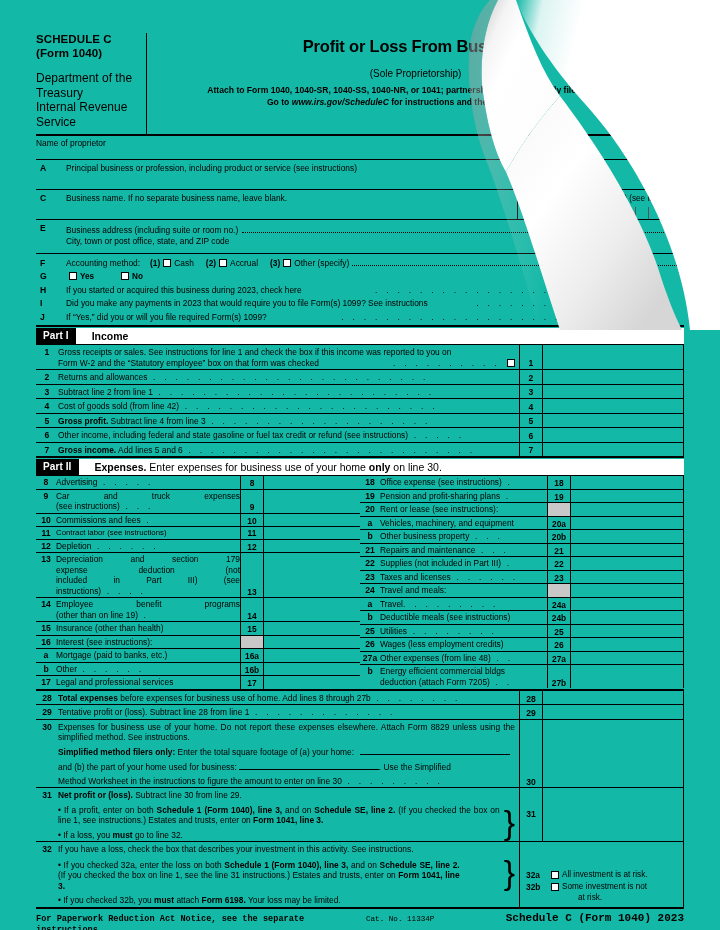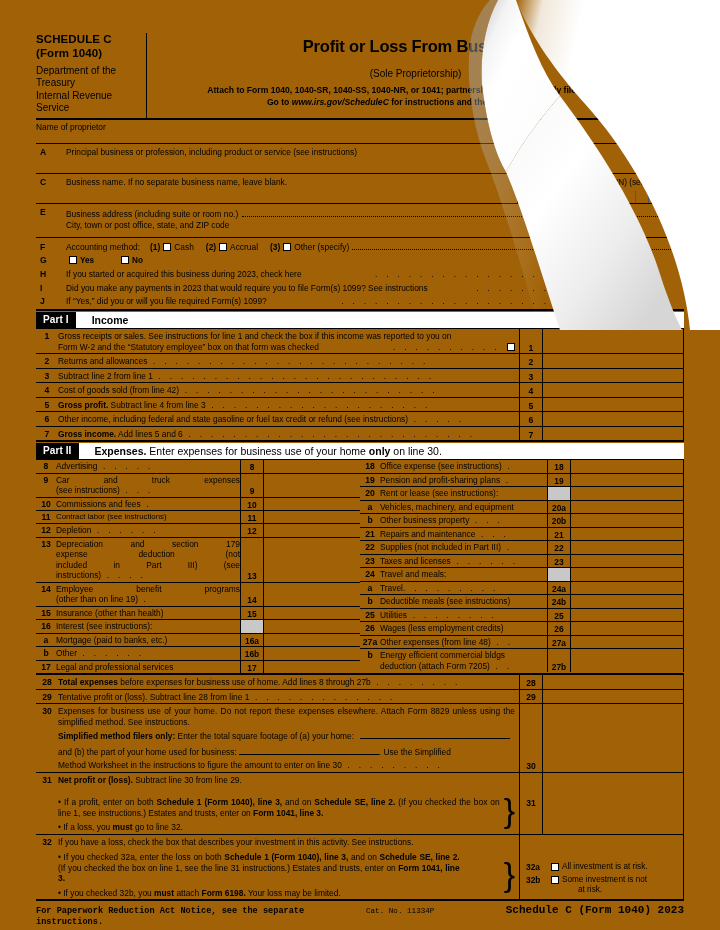--- a/index.html
+++ b/index.html
@@ -7,34 +7,34 @@
     width:720px;height:930px;
     background:#ffffff;
     font-family:"Liberation Sans", sans-serif;
     color:#000;
     overflow:hidden;
     position:relative;
   }
   .page{
     position:absolute;
     left:0;top:0;width:720px;height:930px;
-    background:#a16207;
+    background:#14b8a6;
   }
   .form{
     position:absolute;
     left:36px;top:33px;
     width:648px;
     font-size:8.2px;
     line-height:1.25;
   }
   
   .hdr{display:flex;border-bottom:2.2px solid #000;}
   .hdr-left{width:110px;padding-bottom:4px;border-right:1.4px solid #000;}
   .sched{font-size:11.5px;font-weight:bold;letter-spacing:.1px;line-height:1.18;}
-  .dept{font-size:10px;margin-top:5px;line-height:1.22;}
+  .dept{font-size:12px;margin-top:11px;line-height:1.22;}
   .hdr-mid{flex:1;text-align:center;padding:2px 4px 3px 4px;}
   .title{font-size:16.5px;font-weight:bold;letter-spacing:-.2px;margin-top:1px;}
   .subtitle{font-size:10px;margin-top:11px;}
   .attach{font-size:8.6px;font-weight:bold;margin-top:5px;line-height:1.3;}
   .goto{font-size:8.6px;font-weight:bold;margin-top:1px;}
   .goto i{font-style:italic;}
   
   .namerow{border-bottom:1.2px solid #000;padding:2px 0 11px 0;font-size:8.4px;}
   
   .lrow{display:flex;border-bottom:1.2px solid #000;position:relative;}
@@ -535,35 +535,35 @@
         <div style="margin-top:3px;"><span>Method Worksheet in the instructions to figure the amount to enter on line 30</span><span class="inline-dots">  .  .  .  .  .  .  .  .  .</span></div>
       </td>
       <td class="bx">30</td>
       <td class="amt"></td>
     </tr>
     <tr class="line">
       <td class="n">31</td>
       <td class="d">
         <div><b>Net profit or (loss).</b><span> Subtract line 30 from line 29.</span></div>
         <div style="display:flex;align-items:center;margin-top:4px;">
-          <div style="flex:1;margin-top:8px;">
+          <div style="flex:1;">
             <div class="justl">• If a profit, enter on both <b>Schedule 1 (Form 1040), line 3,</b> and on <b>Schedule SE, line 2.</b> (If you checked the box on line 1, see instructions.) Estates and trusts, enter on <b>Form 1041, line 3.</b></div>
             <div style="margin-top:4px;">• If a loss, you <b>must</b>  go to line 32.</div>
           </div>
           <div class="brace" style="margin-left:4px;">}</div>
         </div>
       </td>
       <td class="bx" style="vertical-align:middle;">31</td>
       <td class="amt"></td>
     </tr>
     <tr>
       <td class="n">32</td>
       <td class="d">
         <div>If you have a loss, check the box that describes your investment in this activity. See instructions.</div>
-        <div style="display:flex;align-items:center;margin-top:5px;gap:40px;">
+        <div style="display:flex;margin-top:5px;gap:40px;">
           <div style="flex:1;">
             <div class="justl">• If you checked 32a, enter the loss on both <b>Schedule 1 (Form 1040), line 3,</b> and on <b>Schedule SE, line 2.</b> (If you checked the box on line 1, see the line 31 instructions.) Estates and trusts, enter on <b>Form 1041, line 3.</b></div>
             <div style="margin-top:4px;">• If you checked 32b, you <b>must</b> attach <b>Form 6198.</b> Your loss may be limited.</div>
           </div>
           <div class="brace" style="margin-left:4px;">}</div>
         </div>
       </td>
       <td colspan="2" style="border-left:1.2px solid #000;border-right:1.2px solid #000;vertical-align:bottom;padding:0 0 4px 6px;">
         <div style="display:flex;align-items:flex-start;margin-bottom:2px;">
           <b style="font-size:8.4px;width:22px;">32a</b>

